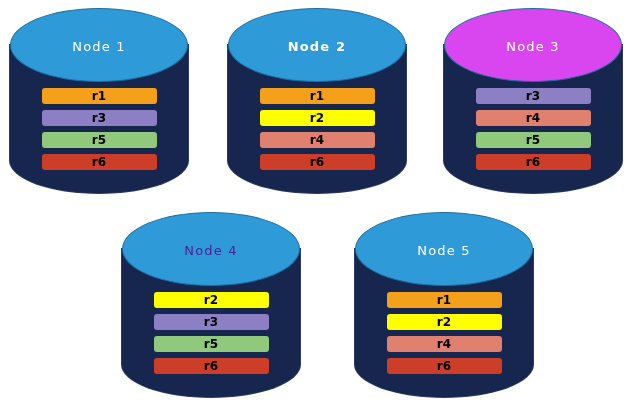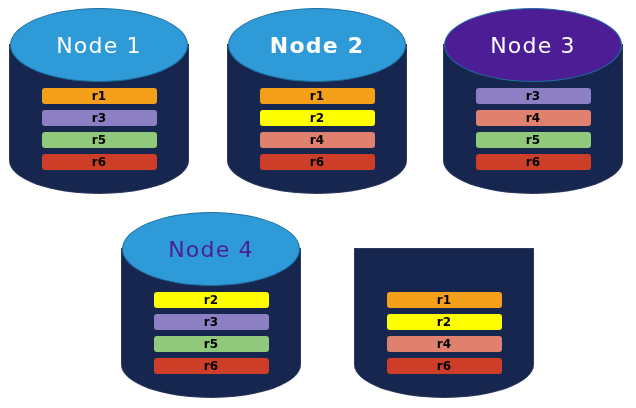--- a/index.html
+++ b/index.html
@@ -42,21 +42,21 @@
     background: #2e9bd8;
     border-radius: 50% / 50%;
     border: 1px solid #1d6fa0;
     box-sizing: border-box;
     display: flex;
     align-items: center;
     justify-content: center;
   }
   .node-label {
     color: #ffffff;
-    font-size: 22px;
+    font-size: 13px;
     font-weight: 400;
     letter-spacing: 1.2px;
     white-space: nowrap;
     text-align: center;
     line-height: 1;
     position: relative;
     top: 1px;
   }
   .replicas {
     position: absolute;
@@ -105,21 +105,21 @@
       </div>
       <div class="replicas" style="top: 80px;">
         <div class="replica" style="background: rgb(245, 160, 26); width: 115px; color: rgb(0, 0, 0);">r1</div>
         <div class="replica" style="background: rgb(255, 255, 0); width: 115px; color: rgb(0, 0, 0);">r2</div>
         <div class="replica" style="background: rgb(224, 128, 111); width: 115px; color: rgb(0, 0, 0);">r4</div>
         <div class="replica" style="background: rgb(204, 62, 40); width: 115px; color: rgb(0, 0, 0);">r6</div>
       </div>
     </div>
     <div class="node" style="left: 444px; top: 8px; width: 178px; height: 185px;">
       <div class="cyl-body" style="top: 37px; height: 148px; background: rgb(22, 38, 78);"></div>
-      <div class="cyl-top" style="top: 0px; height: 74px; background: #4c1d95;">
+      <div class="cyl-top" style="top: 0px; height: 74px; background: #d946ef;">
         <div class="node-label" style="color: rgb(255, 255, 255);">Node 3</div>
       </div>
       <div class="replicas" style="top: 80px;">
         <div class="replica" style="background: rgb(141, 127, 196); width: 115px; color: rgb(0, 0, 0);">r3</div>
         <div class="replica" style="background: rgb(224, 128, 111); width: 115px; color: rgb(0, 0, 0);">r4</div>
         <div class="replica" style="background: rgb(144, 200, 124); width: 115px; color: rgb(0, 0, 0);">r5</div>
         <div class="replica" style="background: rgb(204, 62, 40); width: 115px; color: rgb(0, 0, 0);">r6</div>
       </div>
     </div>
     <div class="node" style="left: 122px; top: 212px; width: 178px; height: 185px;">
@@ -129,20 +129,23 @@
       </div>
       <div class="replicas" style="top: 80px;">
         <div class="replica" style="background: rgb(255, 255, 0); width: 115px; color: rgb(0, 0, 0);">r2</div>
         <div class="replica" style="background: rgb(141, 127, 196); width: 115px; color: rgb(0, 0, 0);">r3</div>
         <div class="replica" style="background: rgb(144, 200, 124); width: 115px; color: rgb(0, 0, 0);">r5</div>
         <div class="replica" style="background: rgb(204, 62, 40); width: 115px; color: rgb(0, 0, 0);">r6</div>
       </div>
     </div>
     <div class="node" style="left: 355px; top: 212px; width: 178px; height: 185px;">
       <div class="cyl-body" style="top: 37px; height: 148px; background: rgb(22, 38, 78);"></div>
+      <div class="cyl-top" style="top: 0px; height: 74px; background: rgb(46, 155, 216);">
+        <div class="node-label" style="color: rgb(255, 255, 255);">Node 5</div>
+      </div>
       <div class="replicas" style="top: 80px;">
         <div class="replica" style="background: rgb(245, 160, 26); width: 115px; color: rgb(0, 0, 0);">r1</div>
         <div class="replica" style="background: rgb(255, 255, 0); width: 115px; color: rgb(0, 0, 0);">r2</div>
         <div class="replica" style="background: rgb(224, 128, 111); width: 115px; color: rgb(0, 0, 0);">r4</div>
         <div class="replica" style="background: rgb(204, 62, 40); width: 115px; color: rgb(0, 0, 0);">r6</div>
       </div>
     </div>
   </div>
 
 </body></html>

